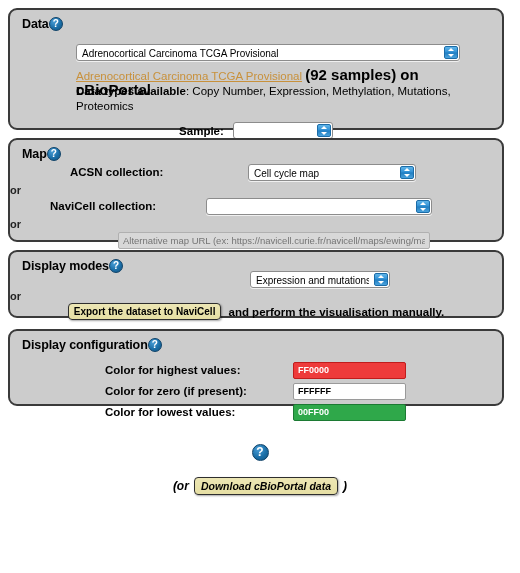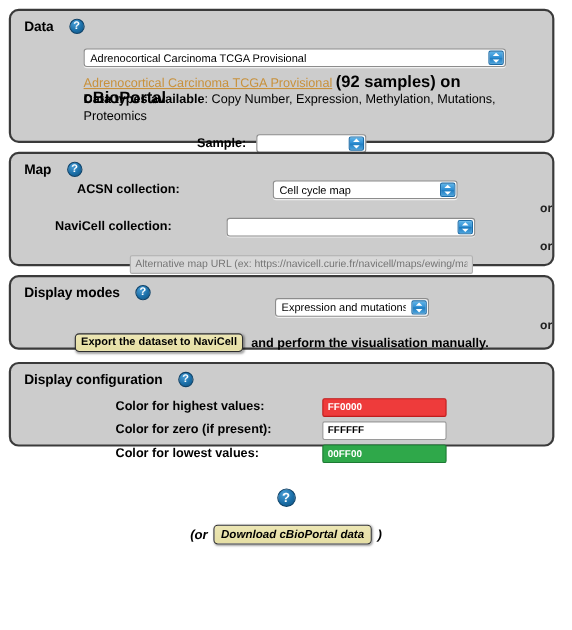--- a/index.html
+++ b/index.html
@@ -30,21 +30,21 @@
   .panel-title {
     position: absolute;
     left: 12px;
     top: 7px;
     font-size: 12.5px;
     font-weight: bold;
     letter-spacing: -0.1px;
     color: #000;
     display: flex;
     align-items: flex-end;
-    gap: 14px;
+    gap: 0;
   }
 
   
   .help-icon {
     display: inline-block;
     width: 14px;
     height: 14px;
     border-radius: 50%;
     background: radial-gradient(circle at 35% 28%, #4a9ed6 0%, #1b6fa8 55%, #12537f 100%);
     border: 1px solid #0d4168;
@@ -131,21 +131,21 @@
   }
   .txt.url {
     color: #9a9a9a;
     background: #d8d8d8;
     border-color: #b0b0b0;
     white-space: nowrap;
     overflow: hidden;
   }
 
   .or-text {
-    text-align: right;
+    text-align: left;
     font-size: 11px;
     font-weight: bold;
     color: #222;
   }
 
   .row-label {
     font-size: 11.5px;
     font-weight: bold;
     color: #000;
     text-align: left;

